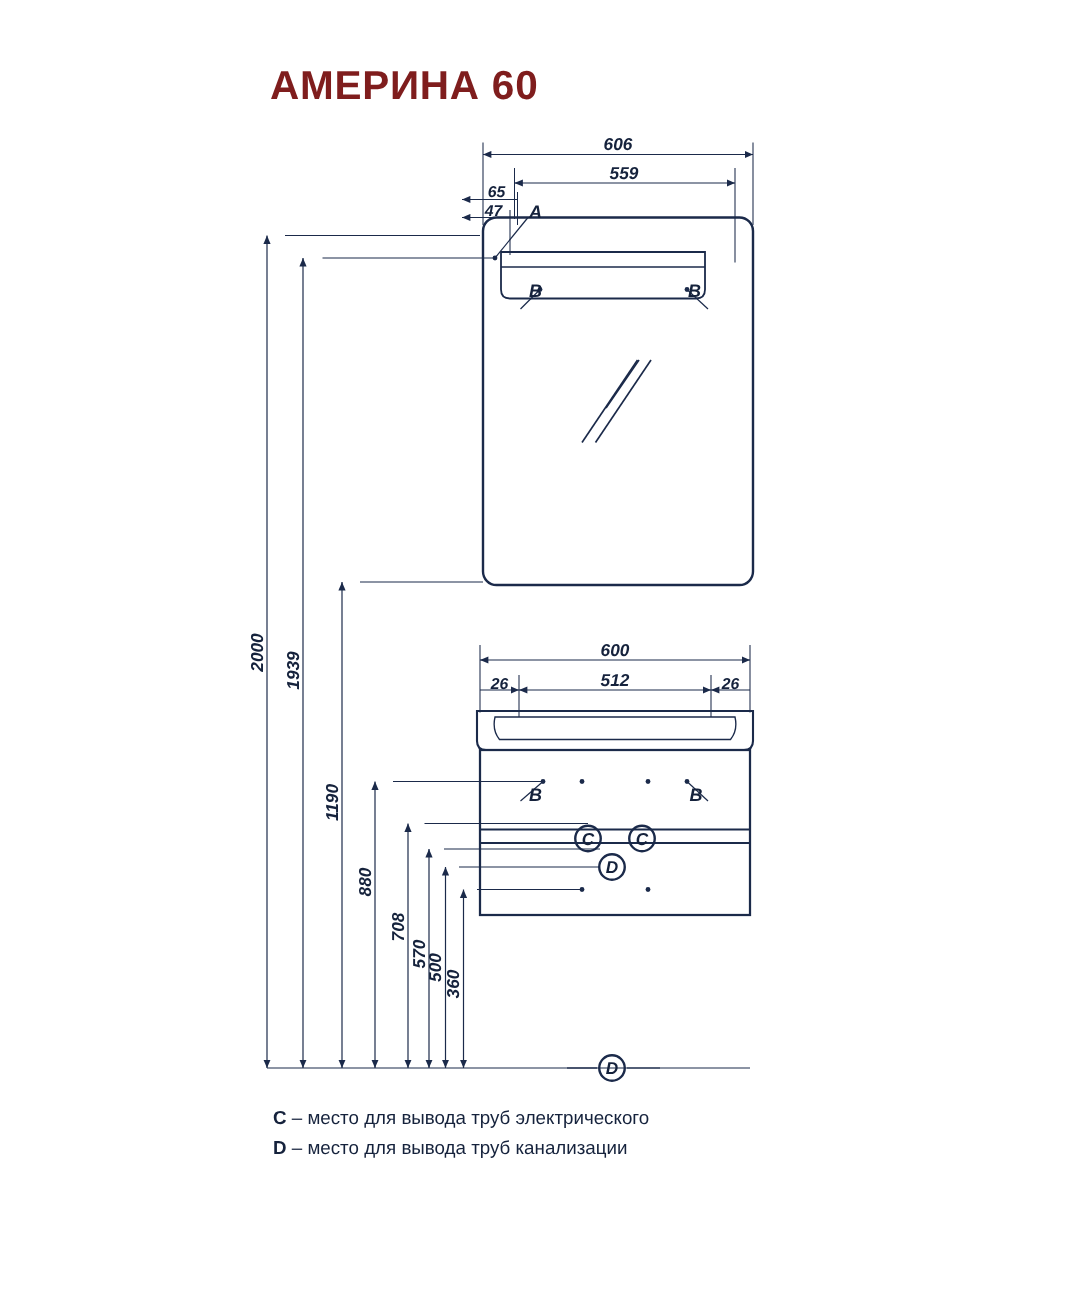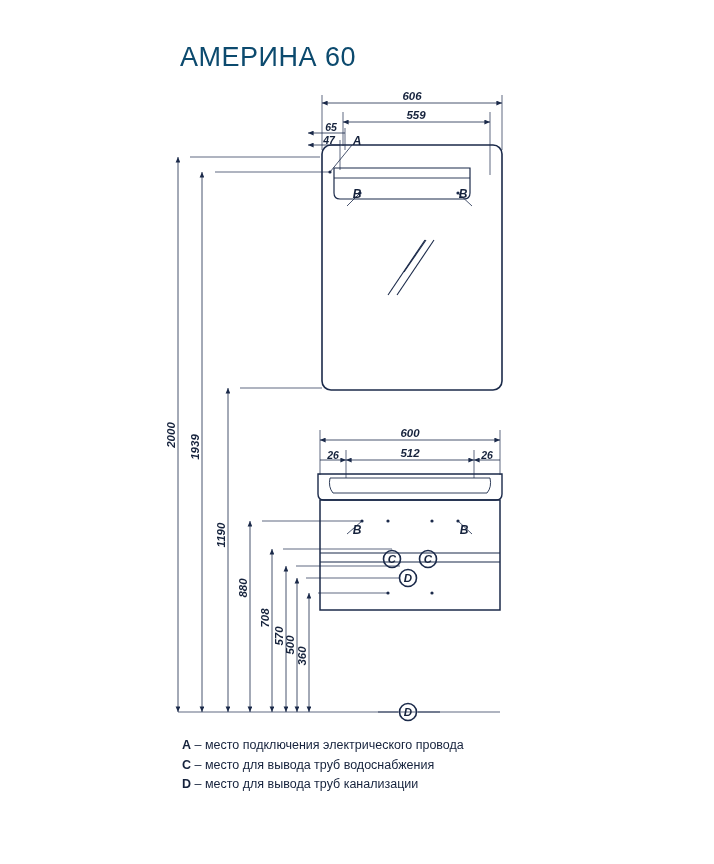--- a/index.html
+++ b/index.html
@@ -14,22 +14,22 @@
     font-family: "Liberation Sans", sans-serif;
     color: #1a1a2e;
     overflow: hidden;
   }
   #title {
     position: absolute;
     left: 180px;
     top: 42px;
     font-size: 27px;
     letter-spacing: 0.5px;
-    color: #0c4a6e;
-    font-weight: 400;
+    color: #7f1d1d;
+    font-weight: 700;
     white-space: nowrap;
   }
   svg#drawing {
     position: absolute;
     left: 0;
     top: 0;
     width: 714px;
     height: 864px;
   }
   .legend {
@@ -187,27 +187,22 @@
     <text x="247" y="588" font-size="11.5" font-weight="bold" text-anchor="middle" font-style="italic" transform="rotate(-90 247 588)">880</text>
     <text x="269" y="618" font-size="11.5" font-weight="bold" text-anchor="middle" font-style="italic" transform="rotate(-90 269 618)">708</text>
     <text x="283" y="636" font-size="11.5" font-weight="bold" text-anchor="middle" font-style="italic" transform="rotate(-90 283 636)">570</text>
     <text x="294" y="645" font-size="11.5" font-weight="bold" text-anchor="middle" font-style="italic" transform="rotate(-90 294 645)">500</text>
     <text x="306" y="656" font-size="11.5" font-weight="bold" text-anchor="middle" font-style="italic" transform="rotate(-90 306 656)">360</text>
   </g>
 </svg>
 
 <div class="legend">
   <div class="legend-row">
-    <span class="legend-key">A</span>
-    <span>–</span>
-    <span>место подключения электрического провода</span>
-  </div>
-  <div class="legend-row">
     <span class="legend-key">C</span>
     <span>–</span>
-    <span>место для вывода труб водоснабжения</span>
+    <span>место для вывода труб электрического</span>
   </div>
   <div class="legend-row">
     <span class="legend-key">D</span>
     <span>–</span>
     <span>место для вывода труб канализации</span>
   </div>
 </div>
 
 </body></html>

